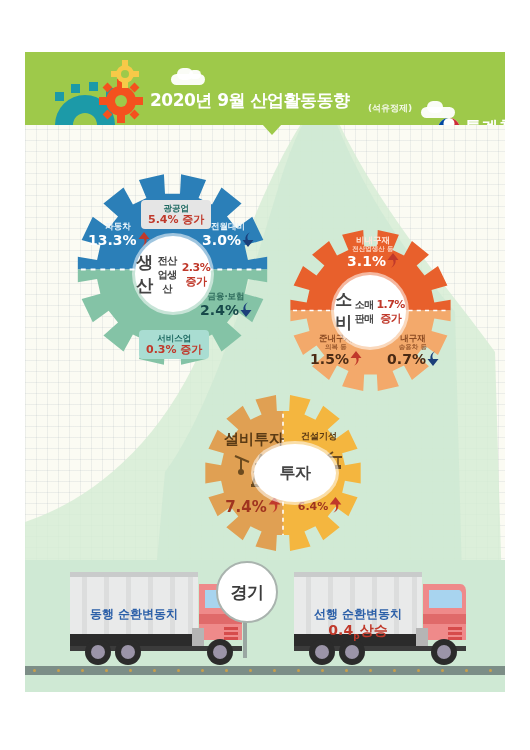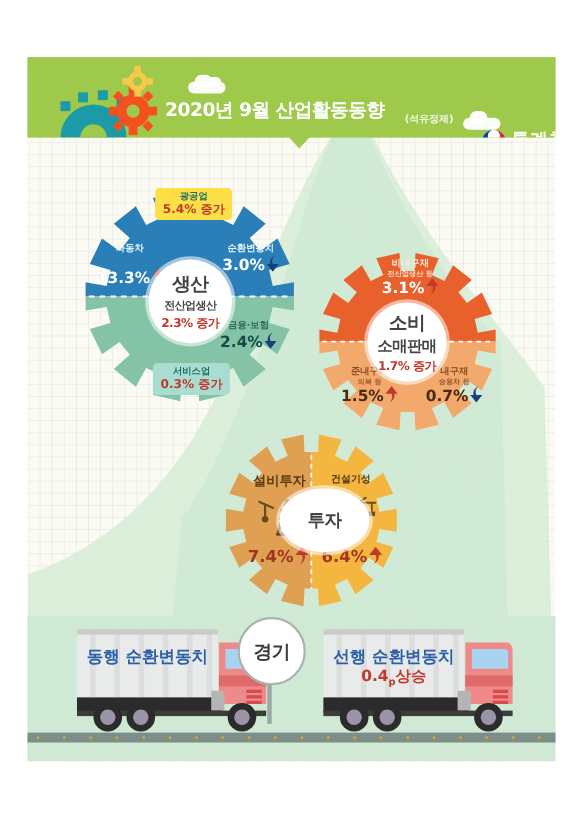--- a/index.html
+++ b/index.html
@@ -57,21 +57,21 @@
   .logo-txt{position:absolute;left:28px;top:3px;color:#ffffff;font-size:16px;font-weight:bold;white-space:nowrap;letter-spacing:1px;}
 
   .cloud{position:absolute;background:#ffffff;border-radius:40px;opacity:.95;}
 
   
   .gearbox{position:absolute;}
   .gear-label{position:absolute;text-align:center;white-space:nowrap;line-height:1.15;}
   .hub{
     position:absolute;border-radius:50%;background:#ffffff;
     box-shadow:0 0 0 3px rgba(255,255,255,.55);
-    display:flex;flex-direction:column;align-items:center;justify-content:center;
+    display:flex;flex-direction:row;align-items:center;justify-content:center;
     text-align:center;
   }
   .hub-t1{font-weight:bold;color:#444;letter-spacing:-.5px;}
   .hub-t2{font-weight:bold;color:#444;letter-spacing:-.5px;}
   .hub-t3{font-weight:bold;color:#c0392b;letter-spacing:-.5px;}
 
   .tagbox{
     position:absolute;border-radius:4px;text-align:center;white-space:nowrap;
     line-height:1.2;padding:3px 7px;
   }
@@ -86,21 +86,21 @@
   
   .truck{position:absolute;}
   .signpost{position:absolute;left:243px;top:600px;width:4px;height:58px;background:#9aa7a2;}
   .sign{
     position:absolute;left:216px;top:561px;width:58px;height:58px;border-radius:50%;
     background:#ffffff;border:2px solid #a9b3ae;
     display:flex;align-items:center;justify-content:center;
     font-size:17px;font-weight:bold;color:#3c3c3c;letter-spacing:-.5px;
   }
   .t-text{position:absolute;text-align:center;white-space:nowrap;line-height:1.25;}
-  .t-l1{font-size:15px;font-weight:bold;}
+  .t-l1{font-size:12px;font-weight:bold;margin-top:19px;}
   .t-l2{font-size:14px;font-weight:bold;color:#c0392b;}
   .t-l2 sub{font-size:9px;}
 </style>
 </head>
 <body>
 
 <div class="canvas">
 
   <div class="page-bg">
     <div class="grid"></div>
@@ -206,39 +206,39 @@
               <path d="M197.11,86.85L197.11,113.15L177.38,109.78L173.96,124.77L193.20,130.28L181.79,153.99L165.48,142.38L155.89,154.41L170.83,167.72L150.26,184.13L140.61,166.60L126.75,173.27L134.43,191.75L108.78,197.61L107.69,177.62L92.31,177.62L91.22,197.61L65.57,191.75L73.25,173.27L59.39,166.60L49.74,184.13L29.17,167.72L44.11,154.41L34.52,142.38L18.21,153.99L6.80,130.28L26.04,124.77L22.62,109.78L2.89,113.15L2.89,86.85L22.62,90.22L26.04,75.23L6.80,69.72L18.21,46.01L34.52,57.62L44.11,45.59L29.17,32.28L49.74,15.87L59.39,33.40L73.25,26.73L65.57,8.25L91.22,2.39L92.31,22.38L107.69,22.38L108.78,2.39L134.43,8.25L126.75,26.73L140.61,33.40L150.26,15.87L170.83,32.28L155.89,45.59L165.48,57.62L181.79,46.01L193.20,69.72L173.96,75.23L177.38,90.22Z"></path>
             </clipPath>
           </defs>
           <rect x="0" y="0" width="200" height="100" fill="#2b7fb8" clip-path="url(#clipP)"></rect>
           <rect x="0" y="100" width="200" height="100" fill="#84c3a6" clip-path="url(#clipP)"></rect>
           <line x1="6" y1="100" x2="194" y2="100" stroke="#ffffff" stroke-width="2" stroke-dasharray="5,5" clip-path="url(#clipP)"></line>
         </g>
     </svg>
   </div>
 
-  <div class="tagbox" style="left:141px;top:171px;background:#fde047;color:#1f6b63;">
+  <div class="tagbox" style="left:141px;top:200px;background:#e5e5e5;color:#1f6b63;">
     <div class="tag-l1">광공업</div>
     <div class="tag-l2" style="color:#c0392b;">5.4% 증가</div>
   </div>
   <div class="tagbox" style="left:139px;top:330px;background:#a9ddd2;color:#1f6b63;">
     <div class="tag-l1">서비스업</div>
     <div class="tag-l2" style="color:#c0392b;text-align:right;">0.3% 증가</div>
   </div>
 
   <div class="gear-label" style="left:88px;top:222px;width:60px;color:#e8f4fb;">
     <div class="lbl-name">자동차</div>
-    <div class="lbl-val" style="color:#ffffff;margin-top:12px;"><span>13.3%</span><span class="arrow">
+    <div class="lbl-val" style="color:#ffffff;"><span>13.3%</span><span class="arrow">
       <svg width="12" height="15" viewBox="0 0 12 15">
             <path d="M6,0 L11.5,7 L8.6,7 C9,10.5 7.6,13 4,14.8 C7,12 7,9.6 6,7 L0.5,7 Z" fill="#c0392b"></path>
           </svg>
     </span></div>
   </div>
   <div class="gear-label" style="left:193px;top:222px;width:70px;color:#e8f4fb;">
-    <div class="lbl-name">순환변동치</div>
+    <div class="lbl-name">전월대비</div>
     <div class="lbl-val" style="color:#ffffff;"><span>3.0%</span><span class="arrow">
       <svg width="12" height="15" viewBox="0 0 12 15">
             <path d="M6,15 L0.5,8 L3.4,8 C3,4.5 4.4,2 8,0.2 C5,3 5,5.4 6,8 L11.5,8 Z" fill="#1b3f7a"></path>
           </svg>
     </span></div>
   </div>
   <div class="gear-label" style="left:190px;top:292px;width:72px;color:#2e6b5c;">
     <div class="lbl-name">금융·보험</div>
     <div class="lbl-val" style="color:#17494a;"><span>2.4%</span><span class="arrow">
       <svg width="12" height="15" viewBox="0 0 12 15">
@@ -288,40 +288,40 @@
     <div class="lbl-name">내구재</div>
     <div class="lbl-sub">승용차 등</div>
     <div class="lbl-val" style="color:#4a2a14;"><span>0.7%</span><span class="arrow">
       <svg width="12" height="15" viewBox="0 0 12 15">
             <path d="M6,15 L0.5,8 L3.4,8 C3,4.5 4.4,2 8,0.2 C5,3 5,5.4 6,8 L11.5,8 Z" fill="#1b3f7a"></path>
           </svg>
     </span></div>
   </div>
   <div class="hub" style="left:334px;top:275px;width:72px;height:72px;">
     <div class="hub-t1" style="font-size:17px;">소비</div>
-    <div class="hub-t2" style="font-size:14px;margin-top:1px;">소매판매</div>
+    <div class="hub-t2" style="font-size:10px;margin-top:1px;">소매판매</div>
     <div class="hub-t3" style="font-size:11px;margin-top:1px;">1.7% 증가</div>
   </div>
 
   <div class="gearbox" style="left:203px;top:393px;width:160px;height:160px;">
     <svg viewBox="0 0 200 200" style="width:160px;height:160px;">
       <g id="invGear">
           <defs>
             <clipPath id="clipI">
               <path d="M197.11,86.85L197.11,113.15L177.38,109.78L173.96,124.77L193.20,130.28L181.79,153.99L165.48,142.38L155.89,154.41L170.83,167.72L150.26,184.13L140.61,166.60L126.75,173.27L134.43,191.75L108.78,197.61L107.69,177.62L92.31,177.62L91.22,197.61L65.57,191.75L73.25,173.27L59.39,166.60L49.74,184.13L29.17,167.72L44.11,154.41L34.52,142.38L18.21,153.99L6.80,130.28L26.04,124.77L22.62,109.78L2.89,113.15L2.89,86.85L22.62,90.22L26.04,75.23L6.80,69.72L18.21,46.01L34.52,57.62L44.11,45.59L29.17,32.28L49.74,15.87L59.39,33.40L73.25,26.73L65.57,8.25L91.22,2.39L92.31,22.38L107.69,22.38L108.78,2.39L134.43,8.25L126.75,26.73L140.61,33.40L150.26,15.87L170.83,32.28L155.89,45.59L165.48,57.62L181.79,46.01L193.20,69.72L173.96,75.23L177.38,90.22Z"></path>
             </clipPath>
           </defs>
           <rect x="0" y="0" width="100" height="200" fill="#e0a053" clip-path="url(#clipI)"></rect>
           <rect x="100" y="0" width="100" height="200" fill="#f4b63f" clip-path="url(#clipI)"></rect>
           <line x1="100" y1="6" x2="100" y2="194" stroke="#ffffff" stroke-width="2" stroke-dasharray="5,5" clip-path="url(#clipI)"></line>
         </g>
     </svg>
   </div>
   <div class="gear-label" style="left:223px;top:431px;width:62px;color:#5a3a14;">
-    <div class="lbl-name" style="font-size:12px;">설비투자</div>
+    <div class="lbl-name" style="font-size:15px;">설비투자</div>
   </div>
   <div class="gear-label" style="left:288px;top:431px;width:62px;color:#5a3a14;">
     <div class="lbl-name" style="font-size:9px;">건설기성</div>
   </div>
 
   <svg style="position:absolute;left:231px;top:450px;width:46px;height:44px;" viewBox="0 0 46 44">
     <path d="M30,4 L38,34 M30,4 L22,34 M24,14 L36,14 M22.5,22 L37.5,22" stroke="#6b4a1e" stroke-width="2.2" fill="none"></path>
     <path d="M4,6 L18,12 M10,9 L10,20" stroke="#6b4a1e" stroke-width="2" fill="none"></path>
     <circle cx="10" cy="22" r="3" fill="#6b4a1e"></circle>
     <rect x="20" y="34" width="20" height="3" fill="#6b4a1e"></rect>
@@ -335,21 +335,21 @@
     <rect x="35" y="17" width="6" height="4" fill="#6b4a1e"></rect>
   </svg>
   <div class="gear-label" style="left:218px;top:497px;width:70px;">
     <div class="lbl-val" style="color:#a0341f;font-size:15px;"><span>7.4%</span><span class="arrow">
       <svg width="13" height="16" viewBox="0 0 12 15">
             <path d="M6,0 L11.5,7 L8.6,7 C9,10.5 7.6,13 4,14.8 C7,12 7,9.6 6,7 L0.5,7 Z" fill="#c0392b"></path>
           </svg>
     </span></div>
   </div>
   <div class="gear-label" style="left:285px;top:497px;width:70px;">
-    <div class="lbl-val" style="color:#a0341f;font-size:15px;"><span>6.4%</span><span class="arrow">
+    <div class="lbl-val" style="color:#a0341f;font-size:11px;"><span>6.4%</span><span class="arrow">
       <svg width="13" height="16" viewBox="0 0 12 15">
             <path d="M6,0 L11.5,7 L8.6,7 C9,10.5 7.6,13 4,14.8 C7,12 7,9.6 6,7 L0.5,7 Z" fill="#c0392b"></path>
           </svg>
     </span></div>
   </div>
   <div class="hub" style="left:254px;top:444px;width:82px;height:58px;">
     <div class="hub-t1" style="font-size:16px;">투자</div>
   </div>
 
   <div class="truck" style="left:68px;top:570px;width:175px;height:100px;">

